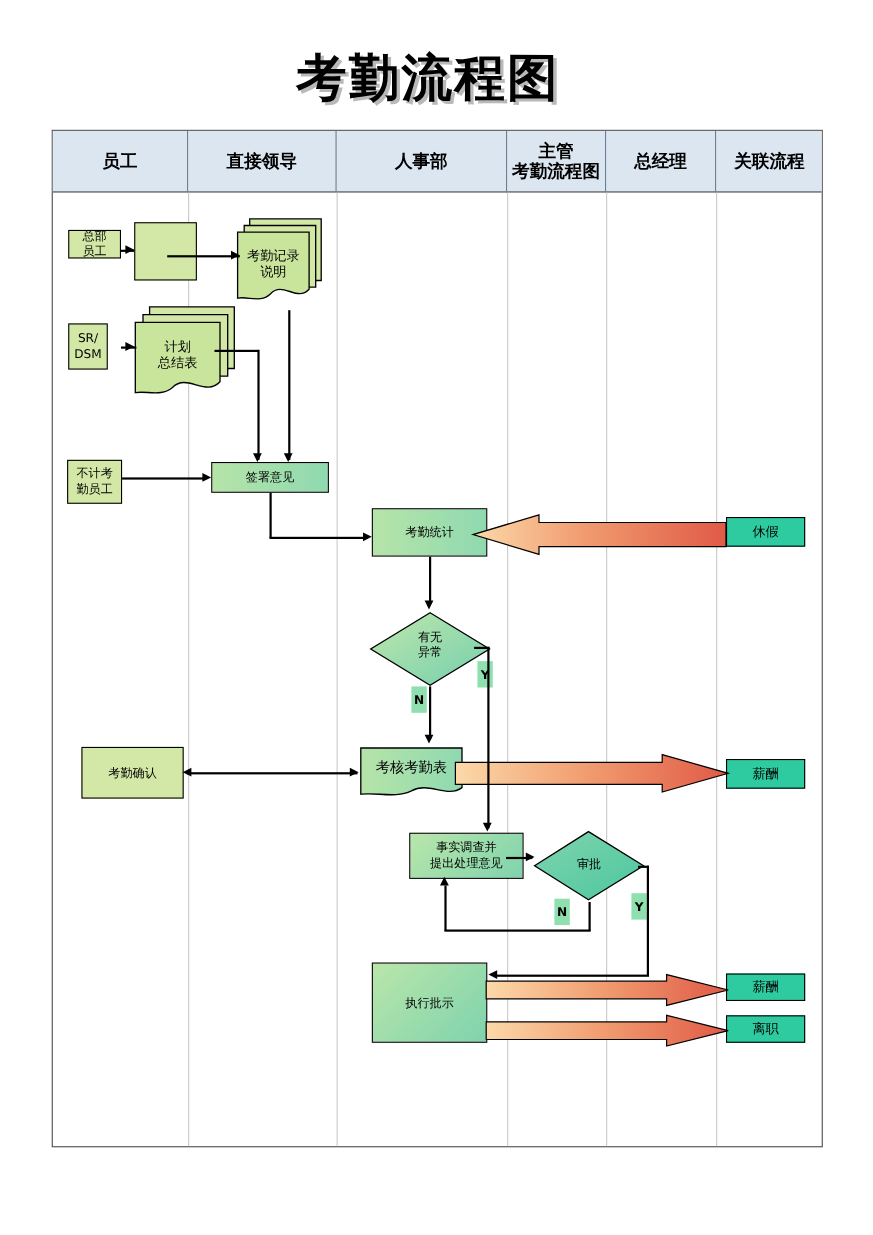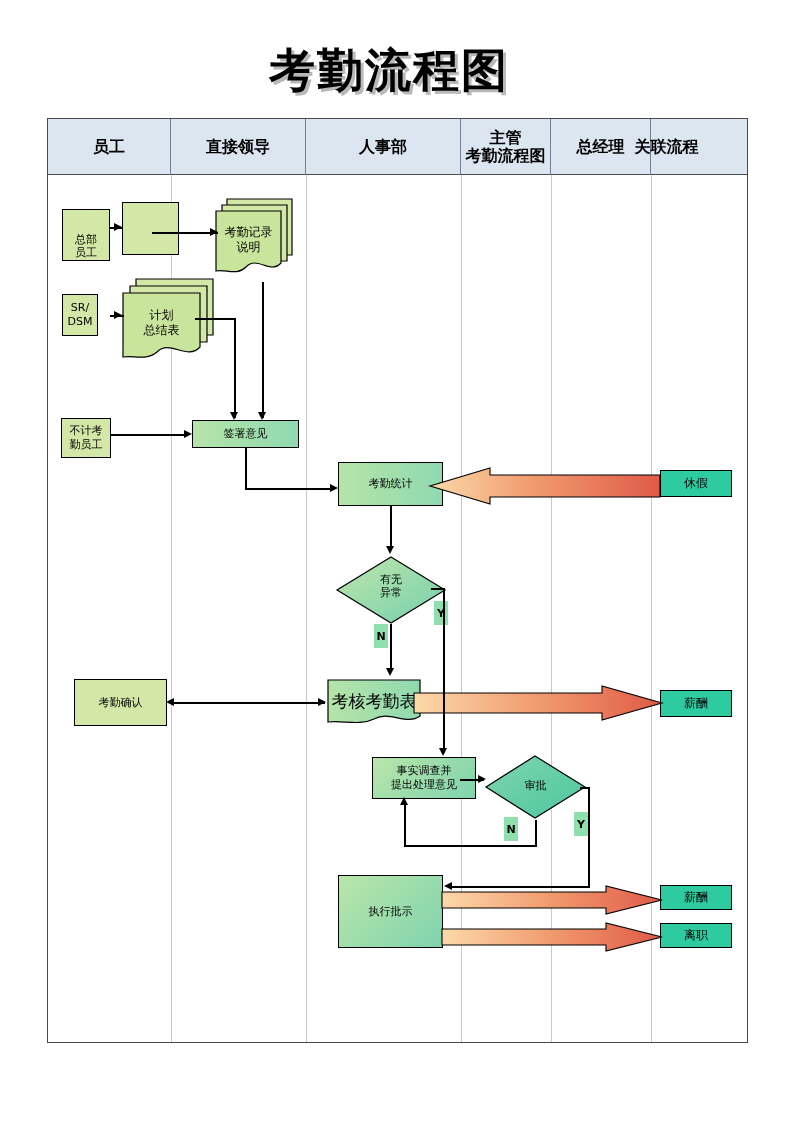--- a/index.html
+++ b/index.html
@@ -161,35 +161,35 @@
         <div>
           <div>主管</div>
           <div>考勤流程图</div>
         </div>
       </div>
       <div class="hcell" style="left:503px; width:100px;">
         <div>
           <div>总经理</div>
         </div>
       </div>
-      <div class="hcell last" style="left:570px; width:97px;text-align:right;">
+      <div class="hcell last" style="left:603px; width:97px;text-align:right;">
         <div>
           <div>关联流程</div>
         </div>
       </div>
     </div>
 
     <div class="colsep" style="left:123px;"></div>
     <div class="colsep" style="left:258px;"></div>
     <div class="colsep" style="left:413px;"></div>
     <div class="colsep" style="left:503px;"></div>
     <div class="colsep" style="left:603px;"></div>
   </div>
 
-  <div class="node lime" style="left:62px; top:209px; width:48px; height:52px;align-items:flex-end;">
+  <div class="node lime" style="left:62px; top:209px; width:48px; height:26px;">
     <div>
       <div>总部</div>
       <div>员工</div>
     </div>
   </div>
 
   <div class="node lime" style="left:122px; top:202px; width:57px; height:53px;">
     <span></span>
   </div>
 
@@ -265,21 +265,21 @@
   <div class="docstack" style="left:326px; top:678px; width:96px; height:48px;">
     <svg width="96" height="48" viewBox="0 0 96 48">
       <defs>
         <linearGradient id="gdoc1" x1="0" y1="0" x2="1" y2="0">
           <stop offset="0%" stop-color="#b6e4a8"></stop>
           <stop offset="100%" stop-color="#8fd9b0"></stop>
         </linearGradient>
       </defs>
       <path d="M2 2 H94 V38 C80 48 64 32 48 41 C34 48 16 42 2 44 Z" fill="url(#gdoc1)" stroke="#000" stroke-width="1.2"></path>
     </svg>
-    <div class="lbl" style="left:0px; top:13px; width:96px; font-size:17px;">
+    <div class="lbl" style="left:0px; top:13px; width:96px; font-size:13px;">
       <div>考核考勤表</div>
     </div>
   </div>
 
   <div class="node lime" style="left:74px; top:679px; width:93px; height:47px;">
     <span>考勤确认</span>
   </div>
 
   <div class="node teal" style="left:660px; top:690px; width:72px; height:27px;">
     <span>薪酬</span>

